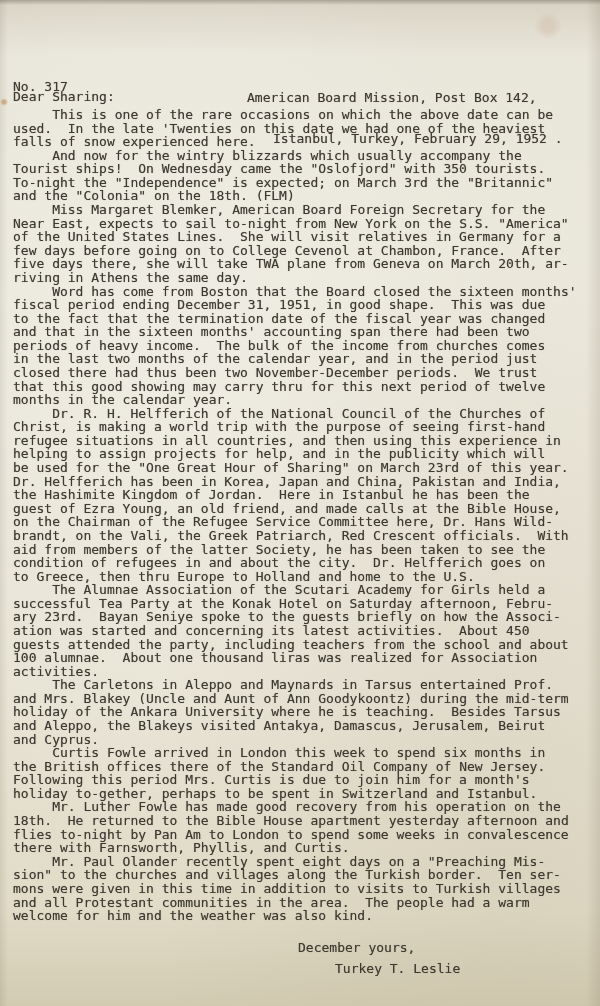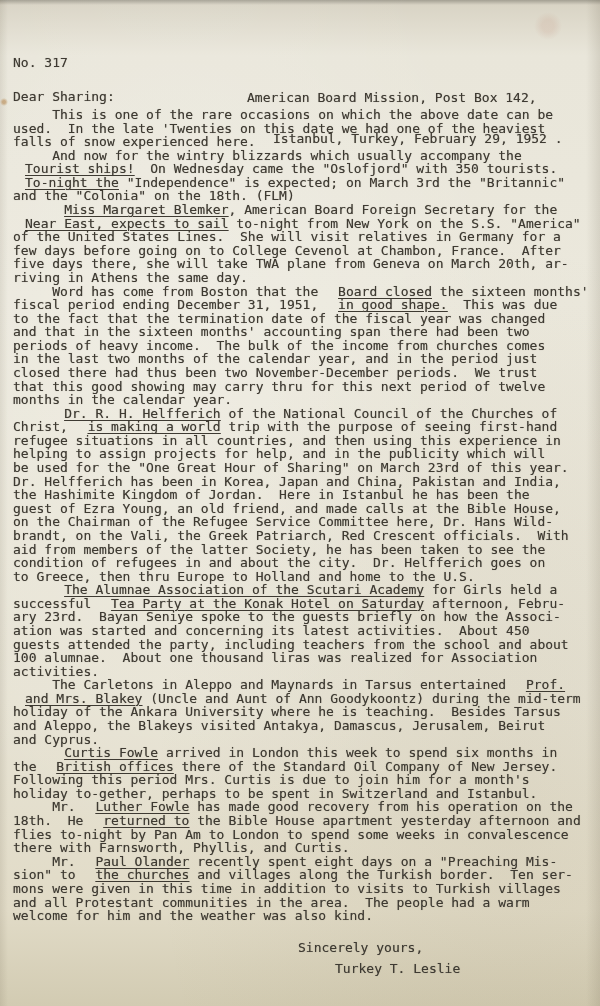--- a/index.html
+++ b/index.html
@@ -21,36 +21,36 @@
       radial-gradient(ellipse at 30% 35%, rgba(255,255,255,0.22) 0, rgba(255,255,255,0) 55%),
       radial-gradient(ellipse at 85% 80%, rgba(120,100,60,0.08) 0, rgba(120,100,60,0) 50%),
       linear-gradient(90deg, rgba(90,80,60,0.12) 0, rgba(0,0,0,0) 8px, rgba(0,0,0,0) 586px, rgba(90,80,60,0.14) 600px),
       linear-gradient(180deg, #a39f92 0, #d9d4c5 5px, #e9e6da 55px, #ebe8dc 300px, #e7e3d4 700px, #e1dbc7 910px, #d2cbb2 1006px);
     font-family: "DejaVu Sans Mono", "Liberation Mono", monospace;
     font-size: 13px;
     line-height: 13.58px;
     color: var(--ink, #3e3a32);
     text-shadow: 0 0 0.7px rgba(62,58,50,0.55);
   }
-  .doc-number   { position: absolute; left: 13px;  top: 56px;  white-space: pre; }
+  .doc-number   { position: absolute; left: 13px;  top: 80px;  white-space: pre; }
   .sender-block { position: absolute; left: 247px; top: 64px;  white-space: pre; }
   .sender-line2 { margin-left: 26px; }
   .salutation   { position: absolute; left: 13px;  top: 90px;  white-space: pre; }
   .letter-body  { position: absolute; left: 13px;  top: 108px; white-space: pre; }
   .line         { white-space: pre; height: 13.58px; }
-  .u            { text-decoration: underline; text-decoration-thickness: 1.1px; text-underline-offset: 2px; margin-left: 12px; }
+  .u            { text-decoration-thickness: 1.1px; text-underline-offset: 2px; }
   .closing      { position: absolute; left: 298px; top: 941px; white-space: pre; }
   .signature    { position: absolute; left: 335px; top: 962px; white-space: pre; }
 </style>
 </head>
 <body>
 
 <div class="paper">
   <div class="doc-number">No. 317</div>
   <div class="sender-block">
     <div>American Board Mission, Post Box 142,</div>
     <div class="sender-line2">Istanbul, Turkey, February 29, 1952 .</div>
   </div>
   <div class="salutation">Dear Sharing:</div>
   <div class="letter-body" id="letter-body"><div class="line"><span>     This is one of the rare occasions on which the above date can be</span></div><div class="line"><span>used.  In the late 'Twenties on this date we had one of the heaviest</span></div><div class="line"><span>falls of snow experienced here.</span></div><div class="line"><span>     And now for the wintry blizzards which usually accompany the</span></div><div class="line"><span class="u">Tourist ships!</span><span>  On Wednesday came the "Oslofjord" with 350 tourists.</span></div><div class="line"><span class="u">To-night the</span><span> "Independence" is expected; on March 3rd the "Britannic"</span></div><div class="line"><span>and the "Colonia" on the 18th. (FLM)</span></div><div class="line"><span>     </span><span class="u">Miss Margaret Blemker</span><span>, American Board Foreign Secretary for the</span></div><div class="line"><span class="u">Near East, expects to sail</span><span> to-night from New York on the S.S. "America"</span></div><div class="line"><span>of the United States Lines.  She will visit relatives in Germany for a</span></div><div class="line"><span>few days before going on to College Cevenol at Chambon, France.  After</span></div><div class="line"><span>five days there, she will take TWA plane from Geneva on March 20th, ar-</span></div><div class="line"><span>riving in Athens the same day.</span></div><div class="line"><span>     Word has come from Boston that the </span><span class="u">Board closed</span><span> the sixteen months'</span></div><div class="line"><span>fiscal period ending December 31, 1951, </span><span class="u">in good shape.</span><span>  This was due</span></div><div class="line"><span>to the fact that the termination date of the fiscal year was changed</span></div><div class="line"><span>and that in the sixteen months' accounting span there had been two</span></div><div class="line"><span>periods of heavy income.  The bulk of the income from churches comes</span></div><div class="line"><span>in the last two months of the calendar year, and in the period just</span></div><div class="line"><span>closed there had thus been two November-December periods.  We trust</span></div><div class="line"><span>that this good showing may carry thru for this next period of twelve</span></div><div class="line"><span>months in the calendar year.</span></div><div class="line"><span>     </span><span class="u">Dr. R. H. Helfferich</span><span> of the National Council of the Churches of</span></div><div class="line"><span>Christ, </span><span class="u">is making a world</span><span> trip with the purpose of seeing first-hand</span></div><div class="line"><span>refugee situations in all countries, and then using this experience in</span></div><div class="line"><span>helping to assign projects for help, and in the publicity which will</span></div><div class="line"><span>be used for the "One Great Hour of Sharing" on March 23rd of this year.</span></div><div class="line"><span>Dr. Helfferich has been in Korea, Japan and China, Pakistan and India,</span></div><div class="line"><span>the Hashimite Kingdom of Jordan.  Here in Istanbul he has been the</span></div><div class="line"><span>guest of Ezra Young, an old friend, and made calls at the Bible House,</span></div><div class="line"><span>on the Chairman of the Refugee Service Committee here, Dr. Hans Wild-</span></div><div class="line"><span>brandt, on the Vali, the Greek Patriarch, Red Crescent officials.  With</span></div><div class="line"><span>aid from members of the latter Society, he has been taken to see the</span></div><div class="line"><span>condition of refugees in and about the city.  Dr. Helfferich goes on</span></div><div class="line"><span>to Greece, then thru Europe to Holland and home to the U.S.</span></div><div class="line"><span>     </span><span class="u">The Alumnae Association of the Scutari Academy</span><span> for Girls held a</span></div><div class="line"><span>successful </span><span class="u">Tea Party at the Konak Hotel on Saturday</span><span> afternoon, Febru-</span></div><div class="line"><span>ary 23rd.  Bayan Seniye spoke to the guests briefly on how the Associ-</span></div><div class="line"><span>ation was started and concerning its latest activities.  About 450</span></div><div class="line"><span>guests attended the party, including teachers from the school and about</span></div><div class="line"><span>100 alumnae.  About one thousand liras was realized for Association</span></div><div class="line"><span>activities.</span></div><div class="line"><span>     The Carletons in Aleppo and Maynards in Tarsus entertained </span><span class="u">Prof.</span></div><div class="line"><span class="u">and Mrs. Blakey</span><span> (Uncle and Aunt of Ann Goodykoontz) during the mid-term</span></div><div class="line"><span>holiday of the Ankara University where he is teaching.  Besides Tarsus</span></div><div class="line"><span>and Aleppo, the Blakeys visited Antakya, Damascus, Jerusalem, Beirut</span></div><div class="line"><span>and Cyprus.</span></div><div class="line"><span>     </span><span class="u">Curtis Fowle</span><span> arrived in London this week to spend six months in</span></div><div class="line"><span>the </span><span class="u">British offices</span><span> there of the Standard Oil Company of New Jersey.</span></div><div class="line"><span>Following this period Mrs. Curtis is due to join him for a month's</span></div><div class="line"><span>holiday to-gether, perhaps to be spent in Switzerland and Istanbul.</span></div><div class="line"><span>     Mr. </span><span class="u">Luther Fowle</span><span> has made good recovery from his operation on the</span></div><div class="line"><span>18th.  He </span><span class="u">returned to</span><span> the Bible House apartment yesterday afternoon and</span></div><div class="line"><span>flies to-night by Pan Am to London to spend some weeks in convalescence</span></div><div class="line"><span>there with Farnsworth, Phyllis, and Curtis.</span></div><div class="line"><span>     Mr. </span><span class="u">Paul Olander</span><span> recently spent eight days on a "Preaching Mis-</span></div><div class="line"><span>sion" to </span><span class="u">the churches</span><span> and villages along the Turkish border.  Ten ser-</span></div><div class="line"><span>mons were given in this time in addition to visits to Turkish villages</span></div><div class="line"><span>and all Protestant communities in the area.  The people had a warm</span></div><div class="line"><span>welcome for him and the weather was also kind.</span></div></div>
-  <div class="closing">Sincerely yours,</div>
+  <div class="closing">December yours,</div>
   <div class="signature">Turkey T. Leslie</div>
 </div>
 
 </body></html>

